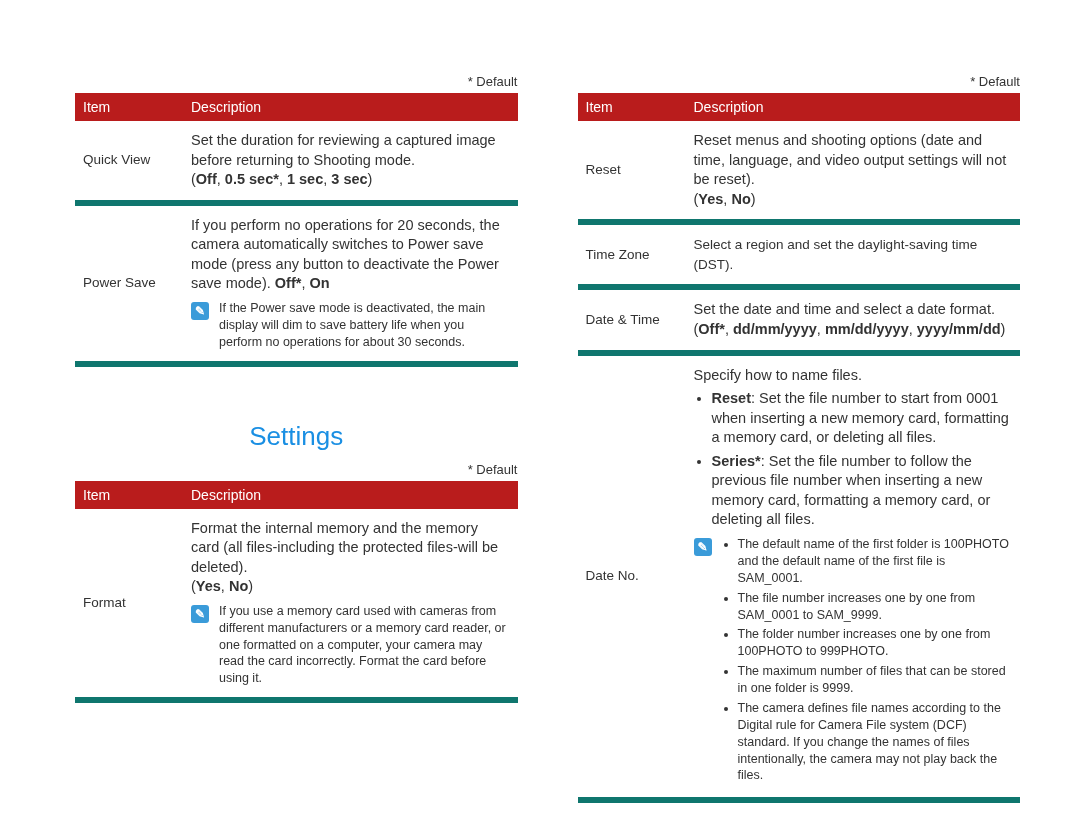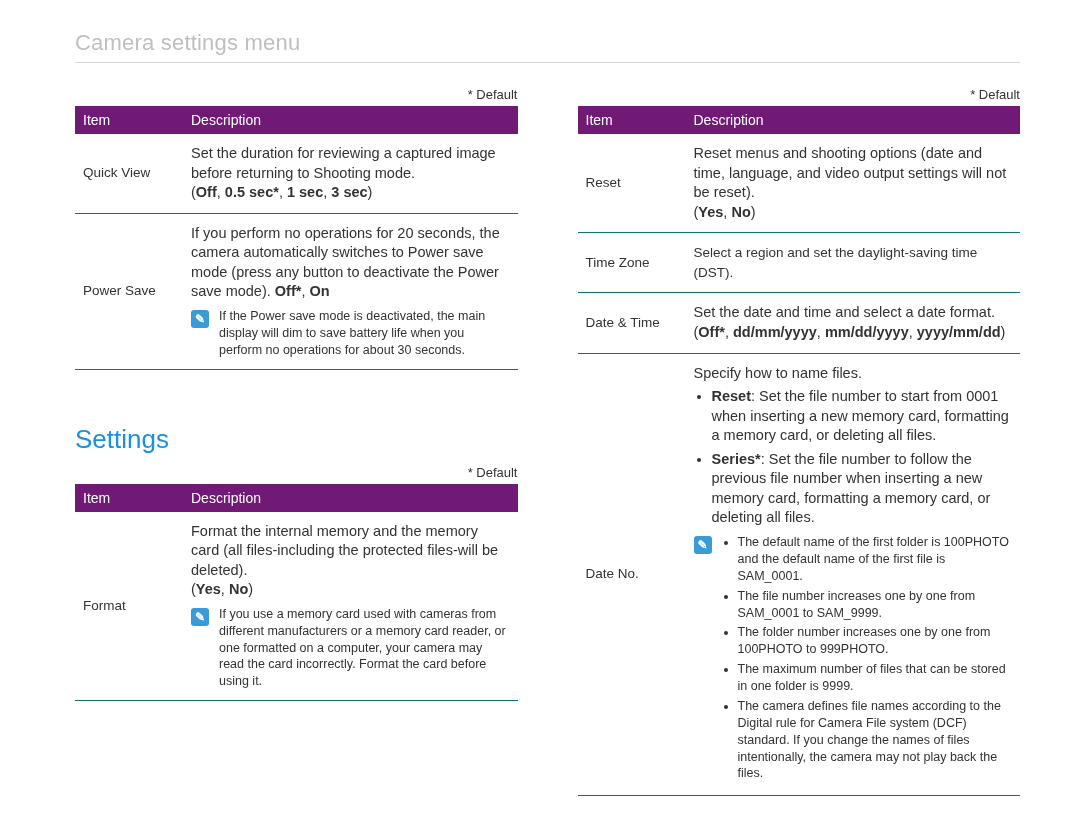--- a/index.html
+++ b/index.html
@@ -20,47 +20,48 @@
     font-weight: 300;
     color: #bfbfbf;
     border-bottom: 1px solid #d5d5d5;
     padding-bottom: 6px;
     margin-bottom: 24px;
     letter-spacing: 0.2px;
   }
   .columns {
     display: flex;
     gap: 60px;
+    margin-top: 44px;
   }
   .col {
     flex: 1;
     min-width: 0;
   }
   .default-note {
     text-align: right;
     font-size: 13px;
     color: #333;
     margin-bottom: 4px;
   }
   table.settings {
     width: 100%;
     border-collapse: collapse;
     font-size: 14.5px;
   }
   table.settings thead th {
-    background: #701a75;
+    background: #b91c1c;
     color: #fff;
     font-weight: 400;
     text-align: left;
     padding: 6px 8px;
     font-size: 14px;
   }
   table.settings thead th.item-col { width: 92px; }
   table.settings tbody td {
-    border-bottom: 1px solid #0f766e;
+    border-bottom: 6px solid #0f766e;
     padding: 10px 8px;
     vertical-align: top;
     font-size: 14.5px;
     line-height: 1.35;
   }
   table.settings tbody td.item-cell {
     font-size: 13.5px;
     vertical-align: middle;
   }
   .opts { font-weight: 400; text-align: right; }
@@ -102,35 +103,35 @@
     padding-left: 18px;
     font-size: 14.5px;
     line-height: 1.35;
   }
   ul.body-list li { margin-bottom: 4px; }
   h2.section {
     font-size: 26px;
     font-weight: 400;
     color: #1a8fe3;
     margin: 54px 0 10px 0;
+    text-align: center;
   }
   .footer {
     text-align: center;
     font-size: 13px;
     color: #444;
     margin-top: 14px;
   }
   .footer .pn { letter-spacing: 0.5px; }
 </style>
 </head>
 <body>
 
 <div class="page">
 
-  <div class="page-title">Camera settings menu</div>
 
   <div class="columns">
 
     <div class="col">
 
       <div class="default-note">* Default</div>
 
       <table class="settings">
         <thead>
           <tr>

